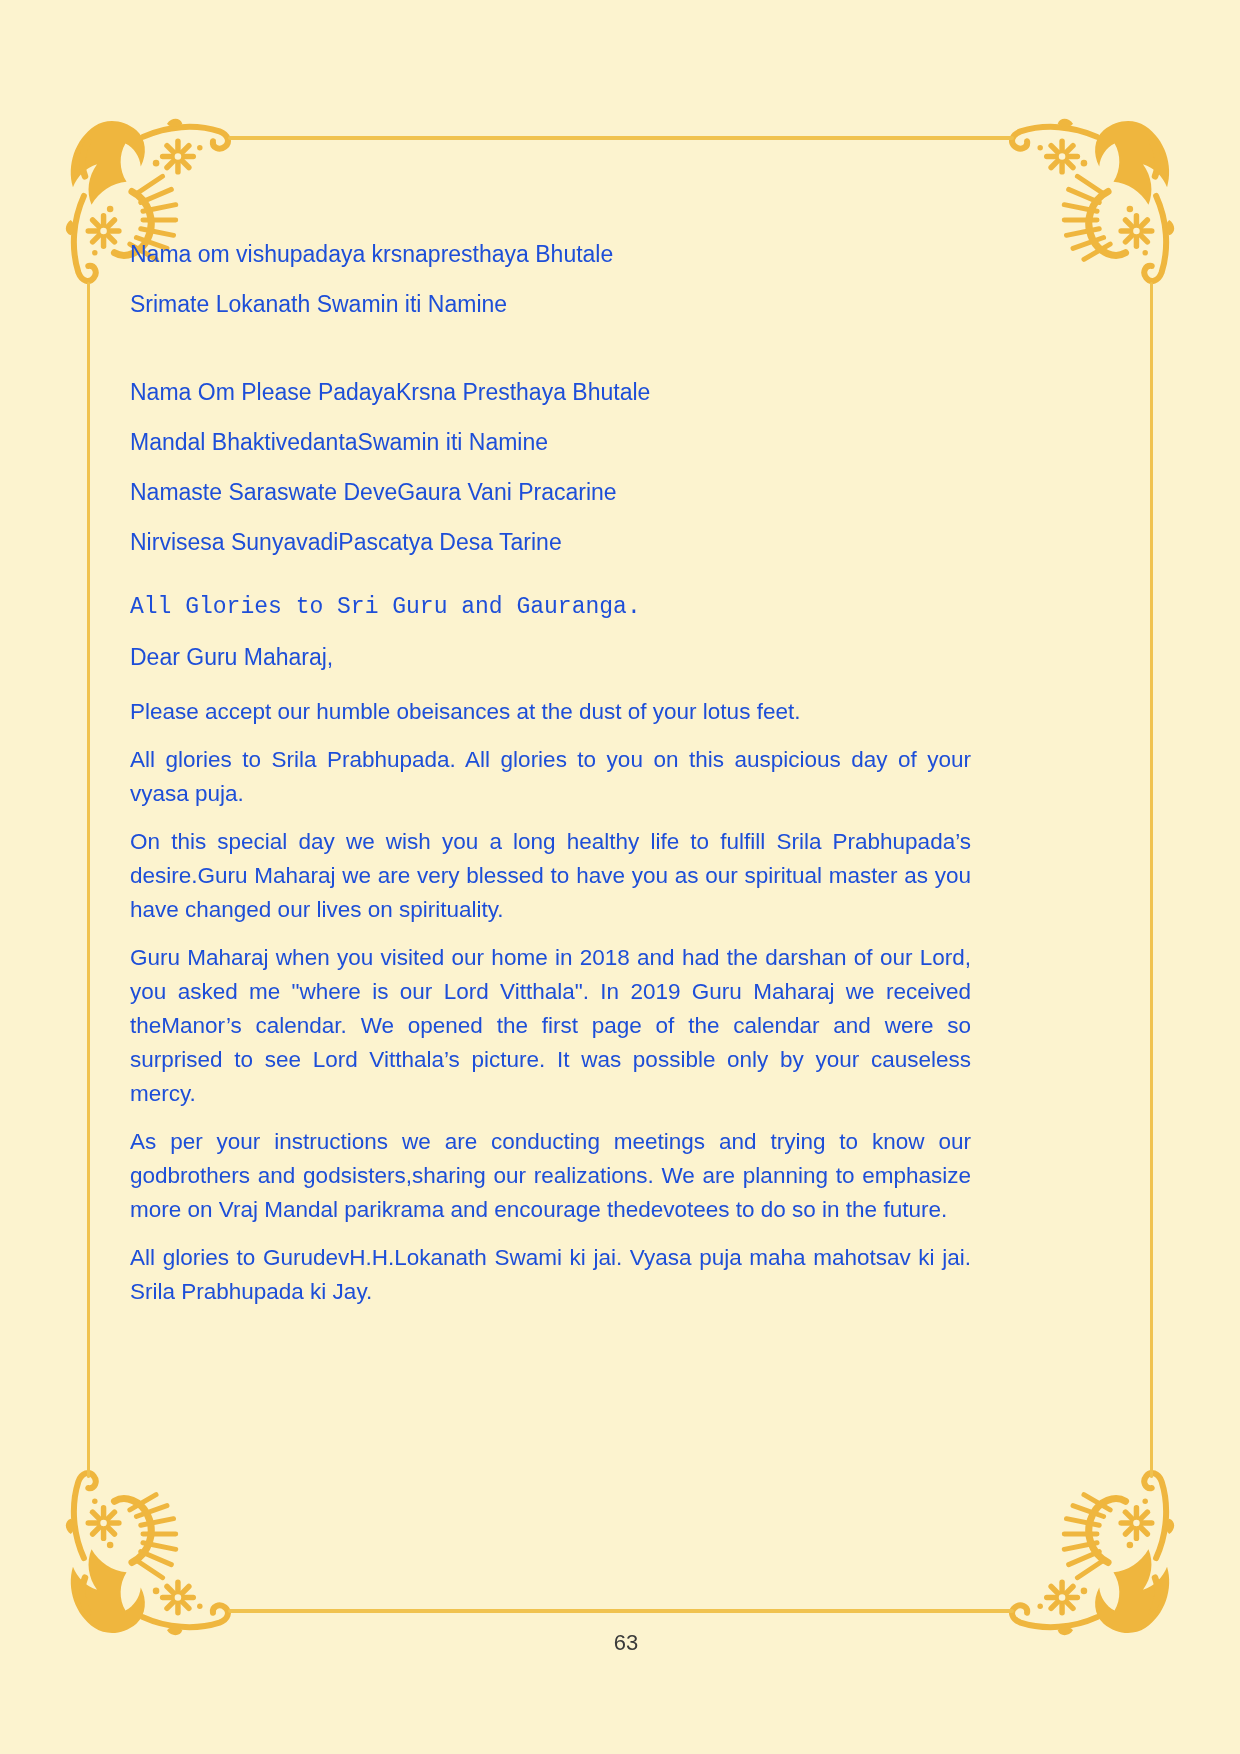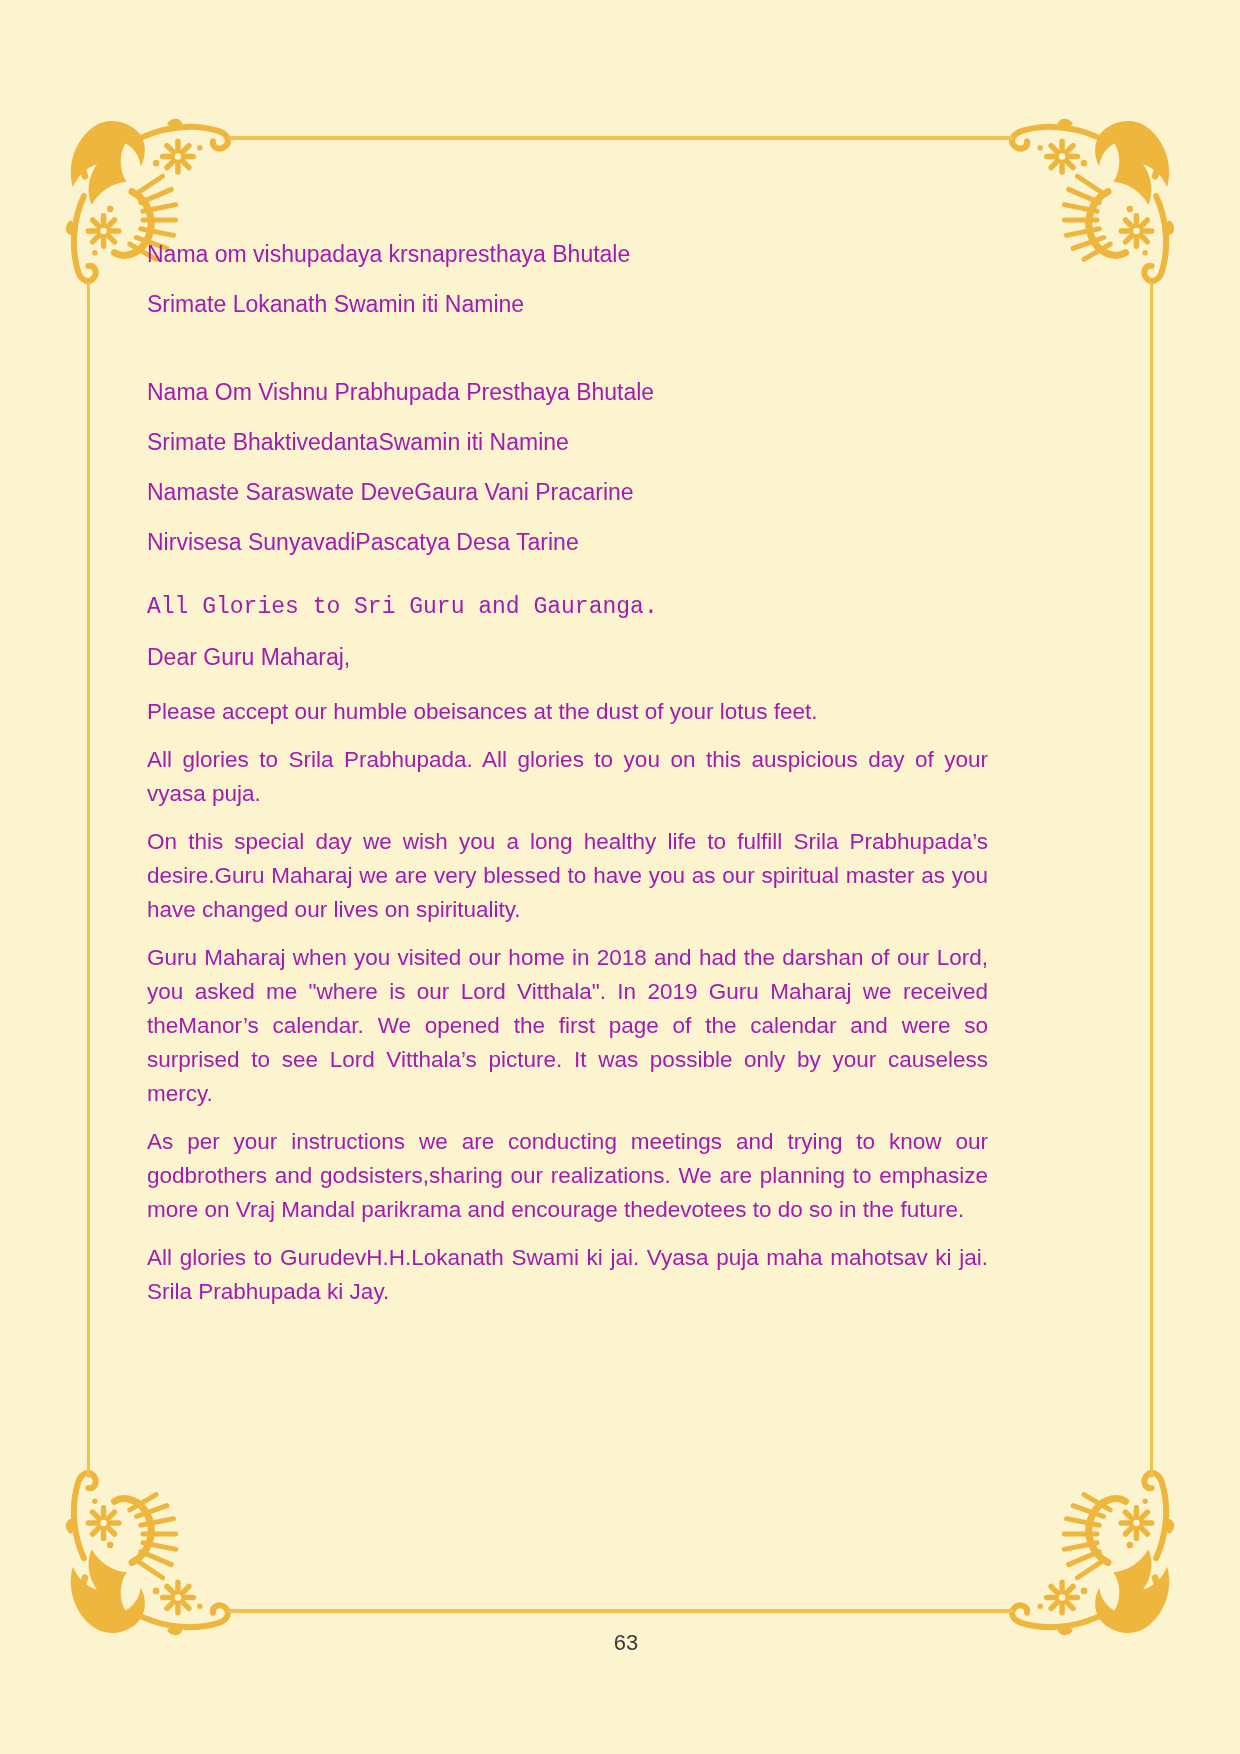--- a/index.html
+++ b/index.html
@@ -19,22 +19,22 @@
   .corner.bl{left:62px;top:1464px;transform:scaleY(-1);}
   .corner.br{left:1003px;top:1464px;transform:scale(-1,-1);}
   .h-line{position:absolute;left:228px;width:786px;height:4px;background:#F0C24F;border-radius:2px;}
   .h-line.top{top:136px;}
   .h-line.bottom{top:1609px;}
   .v-line{position:absolute;width:3px;background:#F0C24F;border-radius:2px;top:282px;height:1196px;}
   .v-line.left{left:87px;}
   .v-line.right{left:1150px;}
   
   .content{
-    position:absolute;left:147px;top:242px;width:841px;
-    color:#a21caf;
+    position:absolute;left:130px;top:242px;width:841px;
+    color:#1d4ed8;
   }
   .line{
     margin:0 0 25px 0;
     font-size:23px;line-height:25px;
     text-align:left;
   }
   .gap-63{margin-top:63px;}
   .gap-43{margin-top:40px;font-family:Liberation Mono, monospace;}
   .gap-50{margin-top:50px;}
   .para{
@@ -109,22 +109,22 @@
   <div class="h-line top"></div>
   <div class="h-line bottom"></div>
   <div class="v-line left"></div>
   <div class="v-line right"></div>
 
   <div class="content">
 
     <p class="line">Nama om vishupadaya krsnapresthaya Bhutale</p>
     <p class="line">Srimate Lokanath Swamin iti Namine</p>
 
-    <p class="line gap-63">Nama Om Vishnu Prabhupada Presthaya Bhutale</p>
-    <p class="line">Srimate BhaktivedantaSwamin iti Namine</p>
+    <p class="line gap-63">Nama Om Please PadayaKrsna Presthaya Bhutale</p>
+    <p class="line">Mandal BhaktivedantaSwamin iti Namine</p>
     <p class="line">Namaste Saraswate DeveGaura Vani Pracarine</p>
     <p class="line">Nirvisesa SunyavadiPascatya Desa Tarine</p>
 
     <p class="line gap-43">All Glories to Sri Guru and Gauranga.</p>
     <p class="line">Dear Guru Maharaj,</p>
 
     <p class="para gap-50">Please accept our humble obeisances at the dust of your lotus feet.</p>
     <p class="para">All glories to Srila Prabhupada. All glories to you on this auspicious day of your vyasa puja.</p>
     <p class="para">On this special day we wish you a long healthy life to fulfill Srila Prabhupada’s desire.Guru Maharaj we are very blessed to have you as our spiritual master as you have changed our lives on spirituality.</p>
     <p class="para">Guru Maharaj when you visited our home in 2018 and had the darshan of our Lord, you asked me "where is our Lord Vitthala". In 2019 Guru Maharaj we received theManor’s calendar. We opened the first page of the calendar and were so surprised to see Lord Vitthala’s picture. It was possible only by your causeless mercy.</p>

